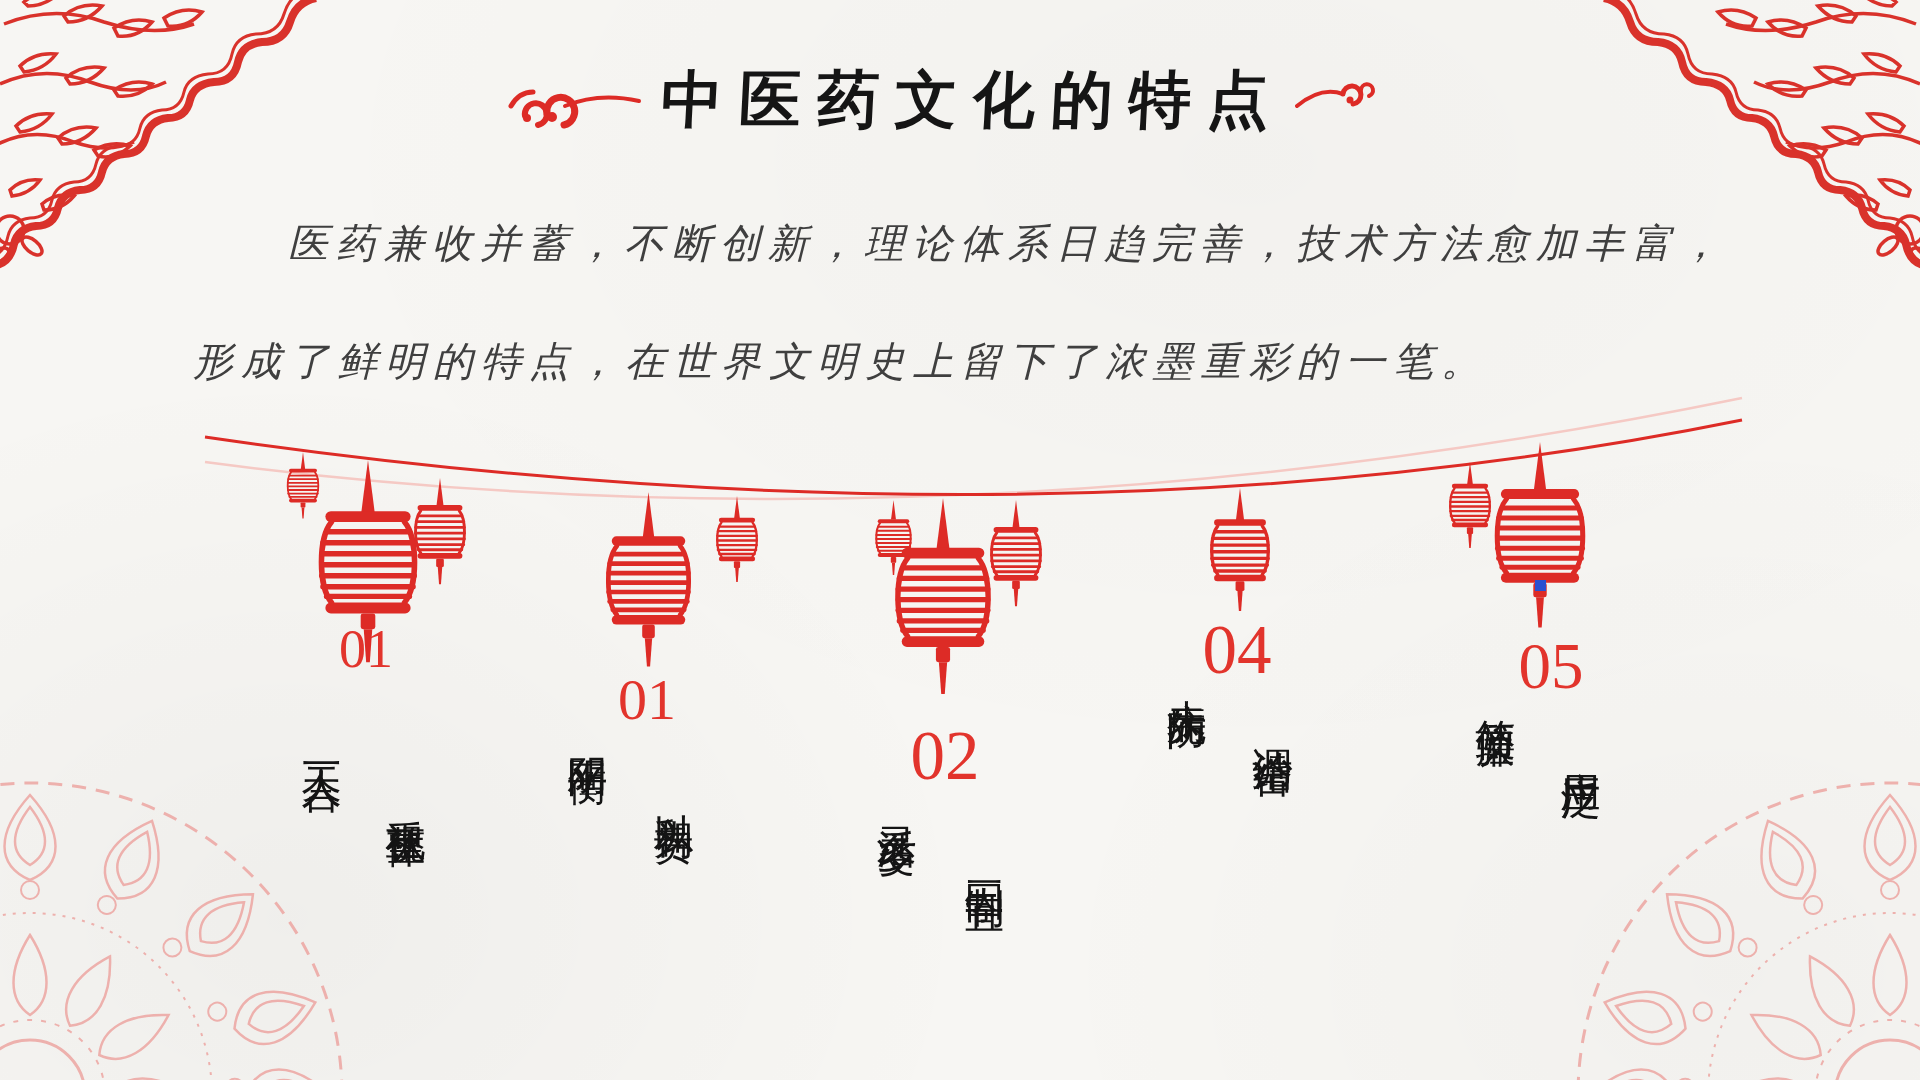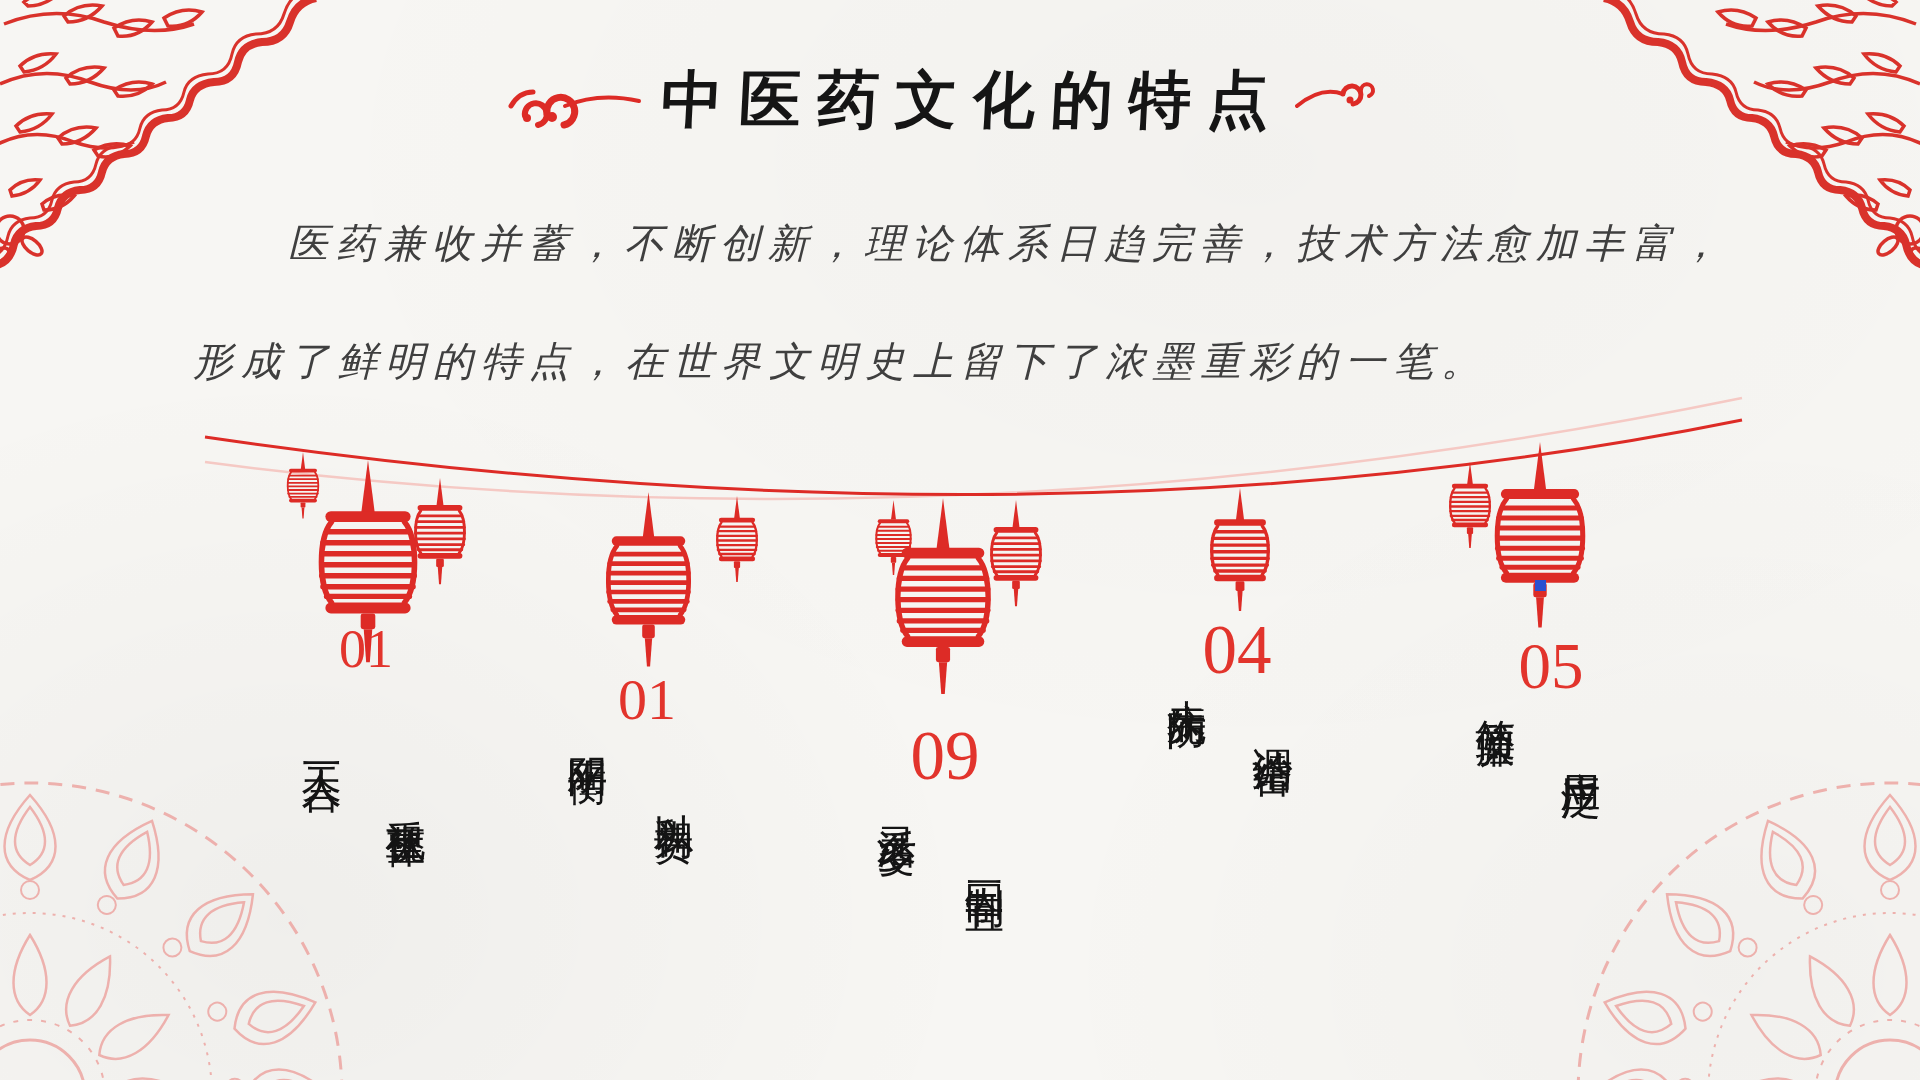--- a/index.html
+++ b/index.html
@@ -287,21 +287,21 @@
     <div class="vtext" style="left:379px;top:788px;">重视整体</div>
   </div>
 
   <div class="item">
     <div class="num" style="left:647px;top:671px;font-size:58px;">01</div>
     <div class="vtext" style="left:561px;top:726px;">阴阳平衡</div>
     <div class="vtext" style="left:647px;top:782px;">以和为贵</div>
   </div>
 
   <div class="item">
-    <div class="num" style="left:945px;top:722px;font-size:69px;">09</div>
+    <div class="num" style="left:945px;top:722px;font-size:69px;">02</div>
     <div class="vtext" style="left:870px;top:795px;">灵活多变</div>
     <div class="vtext" style="left:958px;top:850px;">三因制宜</div>
   </div>
 
   <div class="item">
     <div class="num" style="left:1237px;top:616px;font-size:69px;">04</div>
     <div class="vtext" style="left:1160px;top:668px;">未病先防</div>
     <div class="vtext" style="left:1246px;top:716px;">调治结合</div>
   </div>
 

